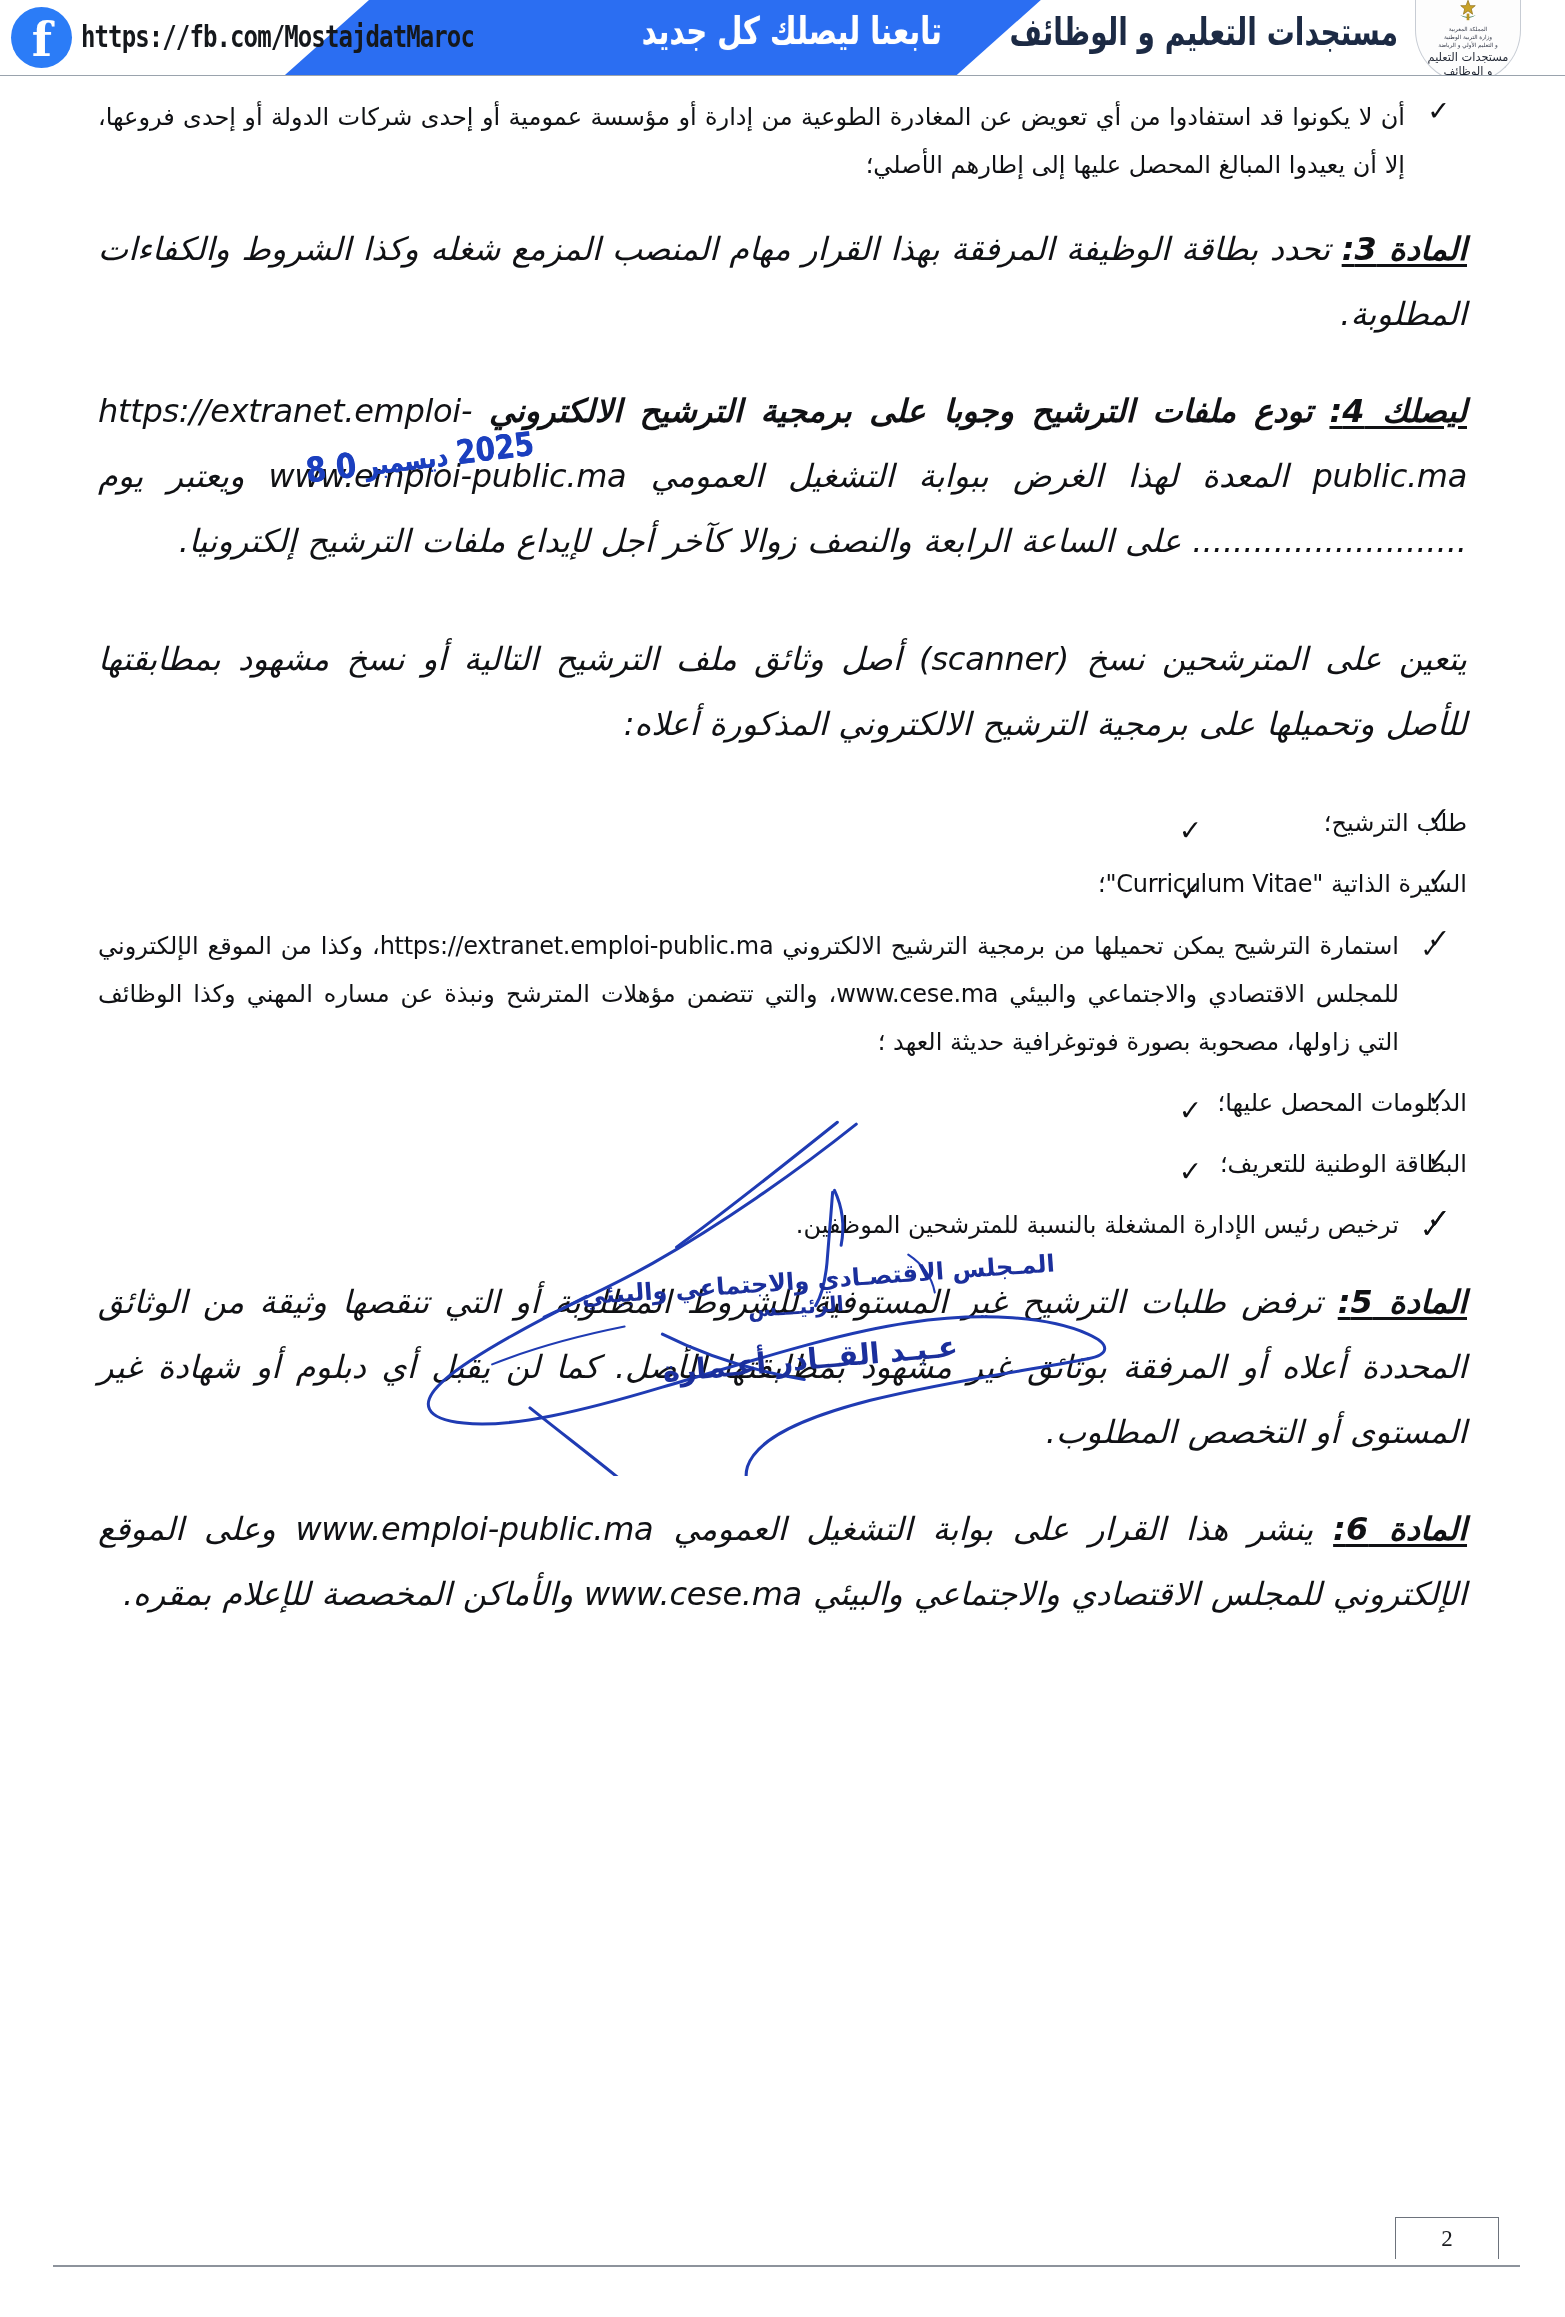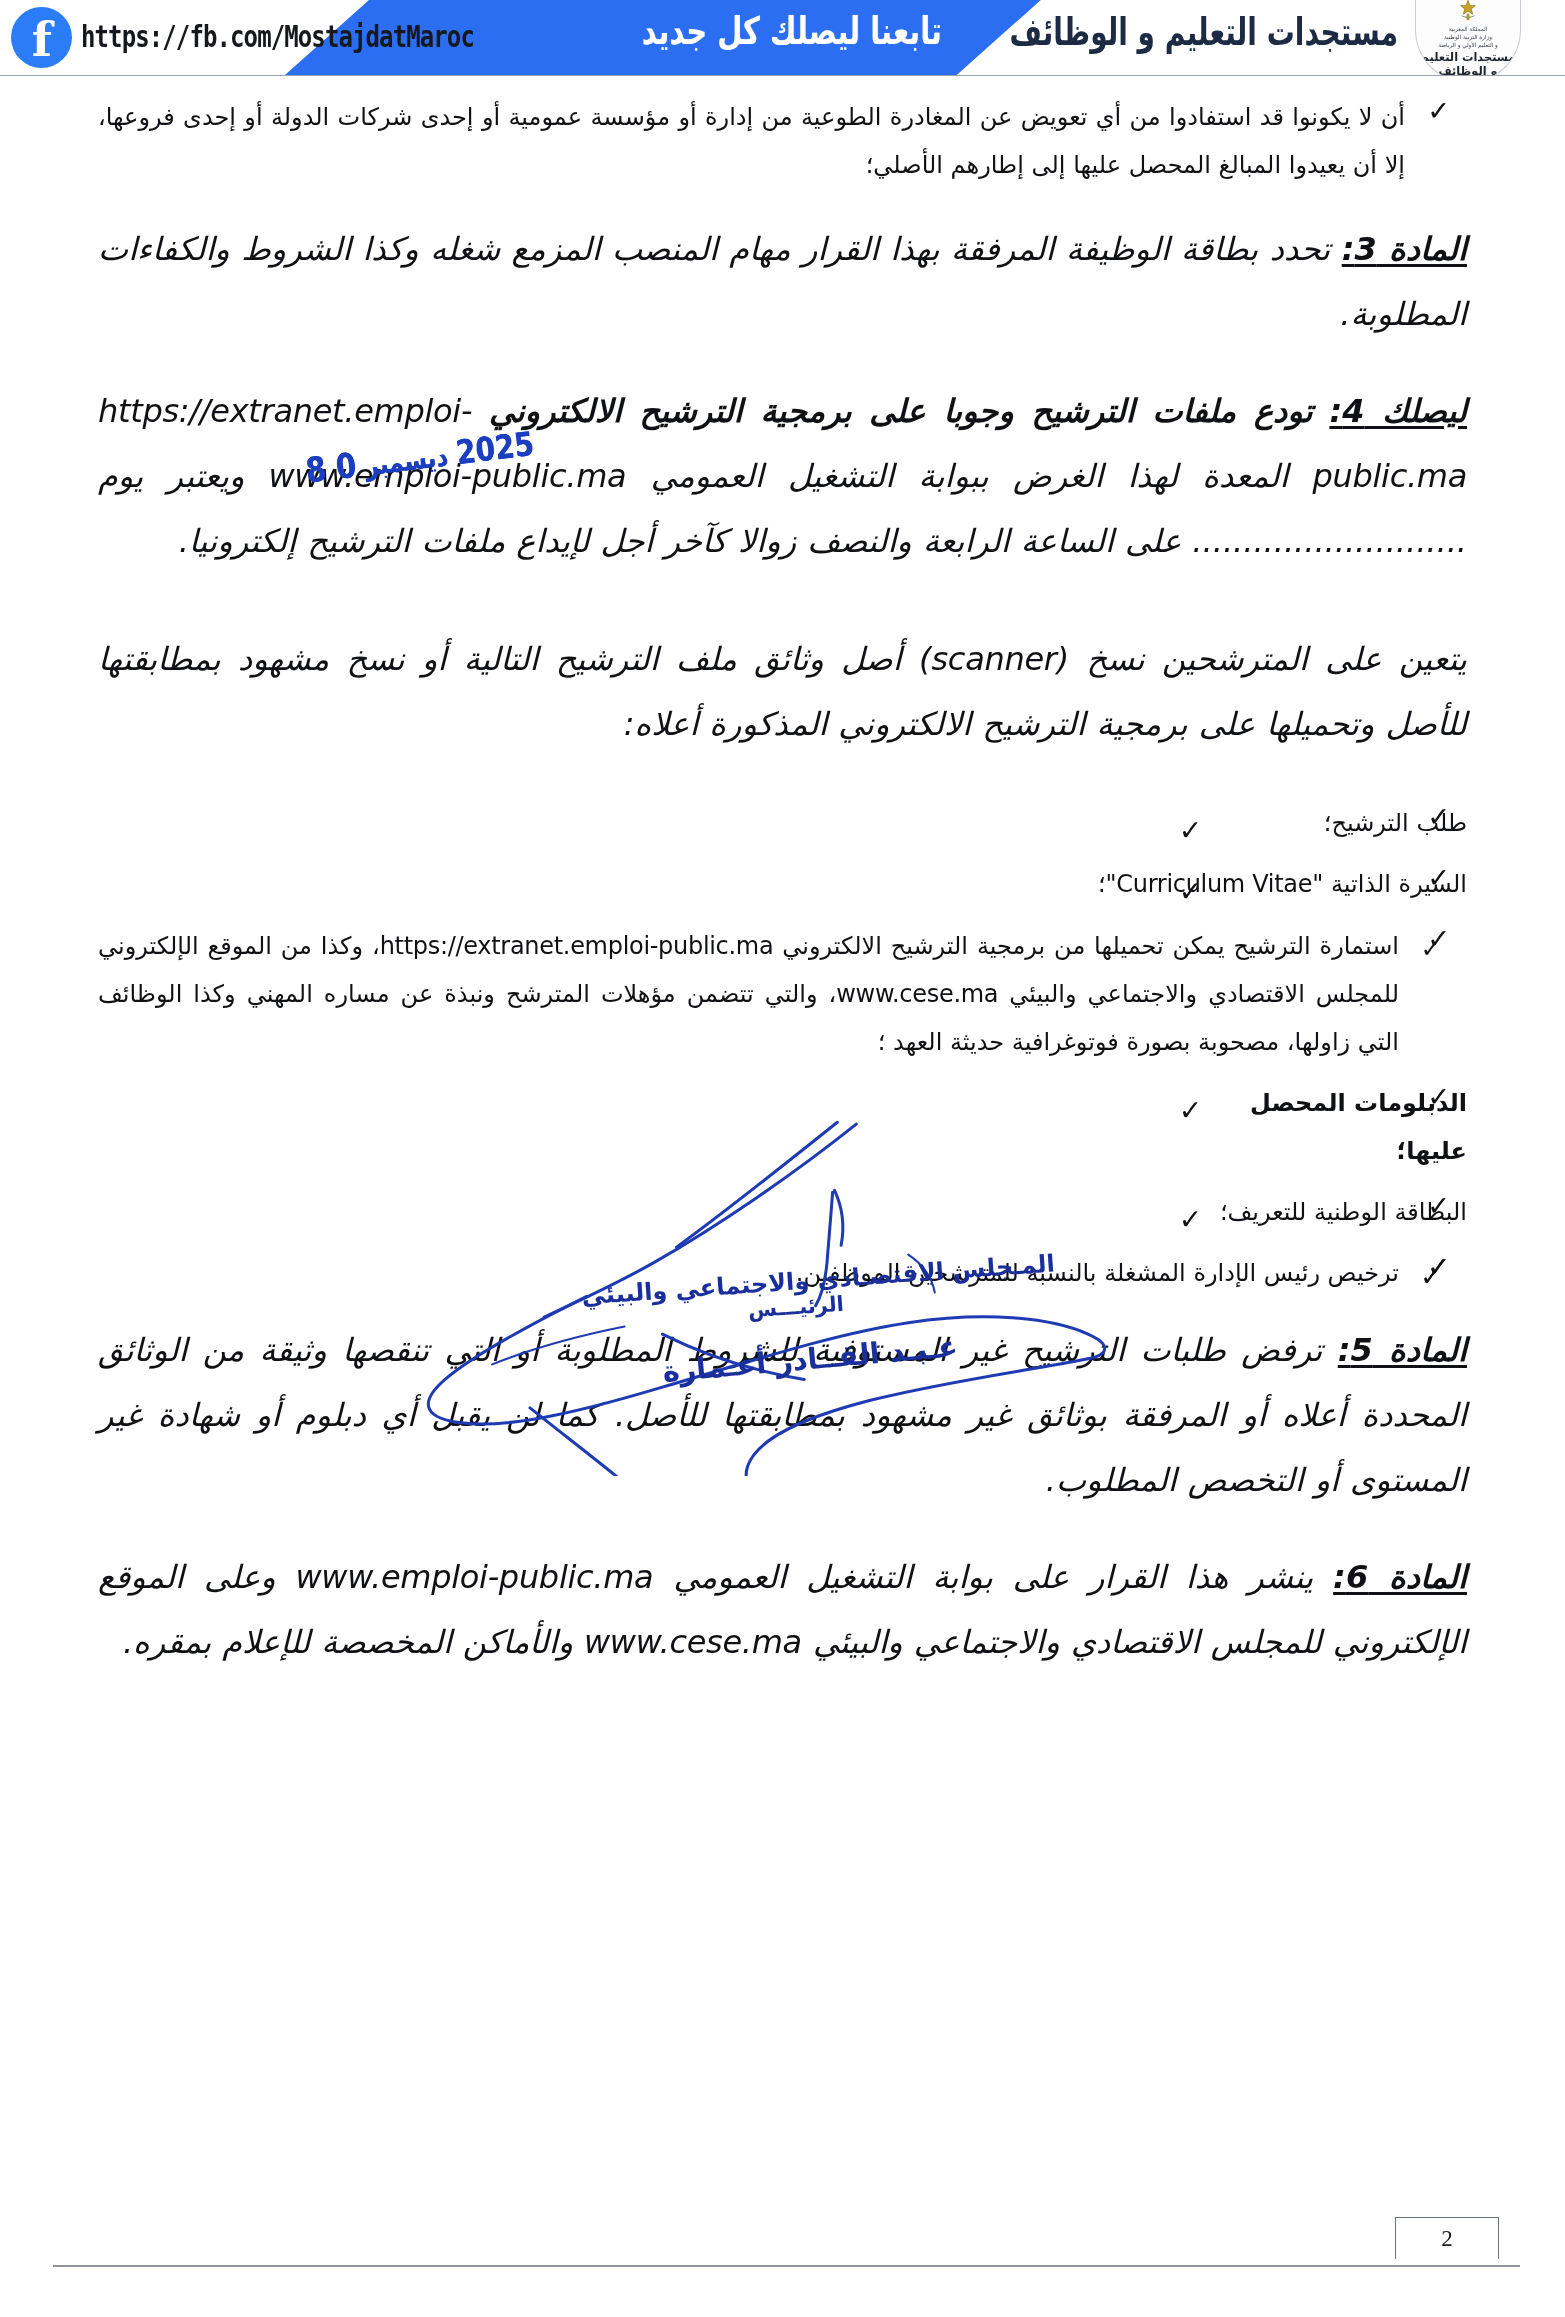--- a/index.html
+++ b/index.html
@@ -127,21 +127,21 @@
     color: #3d4250;
     direction: rtl;
   }
   .crest-name {
     position: absolute;
     top: 59px; left: 0; right: 0;
     text-align: center;
     font-size: 11.4px;
     line-height: 1.2;
     color: #1e2431;
-    font-weight: bold;
+    font-weight: normal;
     direction: rtl;
   }
 
   
   .page {
     position: absolute;
     top: 76px; left: 0;
     width: 1565px;
     height: 2242px;
     background: #ffffff;
@@ -358,21 +358,21 @@
         <span style="display:inline-block; width:379px; text-align:right;">السيرة الذاتية "Curriculum Vitae"؛</span>
       </li>
 
       <li class="chk-item" style="padding-right:68px; text-align:justify;">
         <span class="tick" style="position:absolute; right:26.5px; top:3.8px;">✓</span>
         <span>استمارة الترشيح يمكن تحميلها من برمجية الترشيح الالكتروني https://extranet.emploi-public.ma، وكذا من الموقع الإلكتروني للمجلس الاقتصادي والاجتماعي والبيئي www.cese.ma، والتي تتضمن مؤهلات المترشح ونبذة عن مساره المهني وكذا الوظائف التي زاولها، مصحوبة بصورة فوتوغرافية حديثة العهد ؛</span>
       </li>
 
       <li class="chk-item" style="text-align:right; padding-right:0; position:relative;">
         <span class="tick" style="position:absolute; right:265px; top:3.8px; font-size:28px; font-weight:bold;">✓</span>
-        <span style="display:inline-block; width:284px; text-align:right;font-weight:bold;">الدبلومات المحصل عليها؛</span>
+        <span style="display:inline-block; width:284px; text-align:right;">الدبلومات المحصل عليها؛</span>
       </li>
 
       <li class="chk-item" style="text-align:right; padding-right:0; position:relative;">
         <span class="tick" style="position:absolute; right:265px; top:3.8px; font-size:28px; font-weight:bold;">✓</span>
         <span style="display:inline-block; width:274px; ">البطاقة الوطنية للتعريف؛</span>
       </li>
 
       <li class="chk-item" style="padding-right:68px; text-align:justify;">
         <span class="tick" style="position:absolute; right:26.5px; top:3.8px;">✓</span>
       </li>

